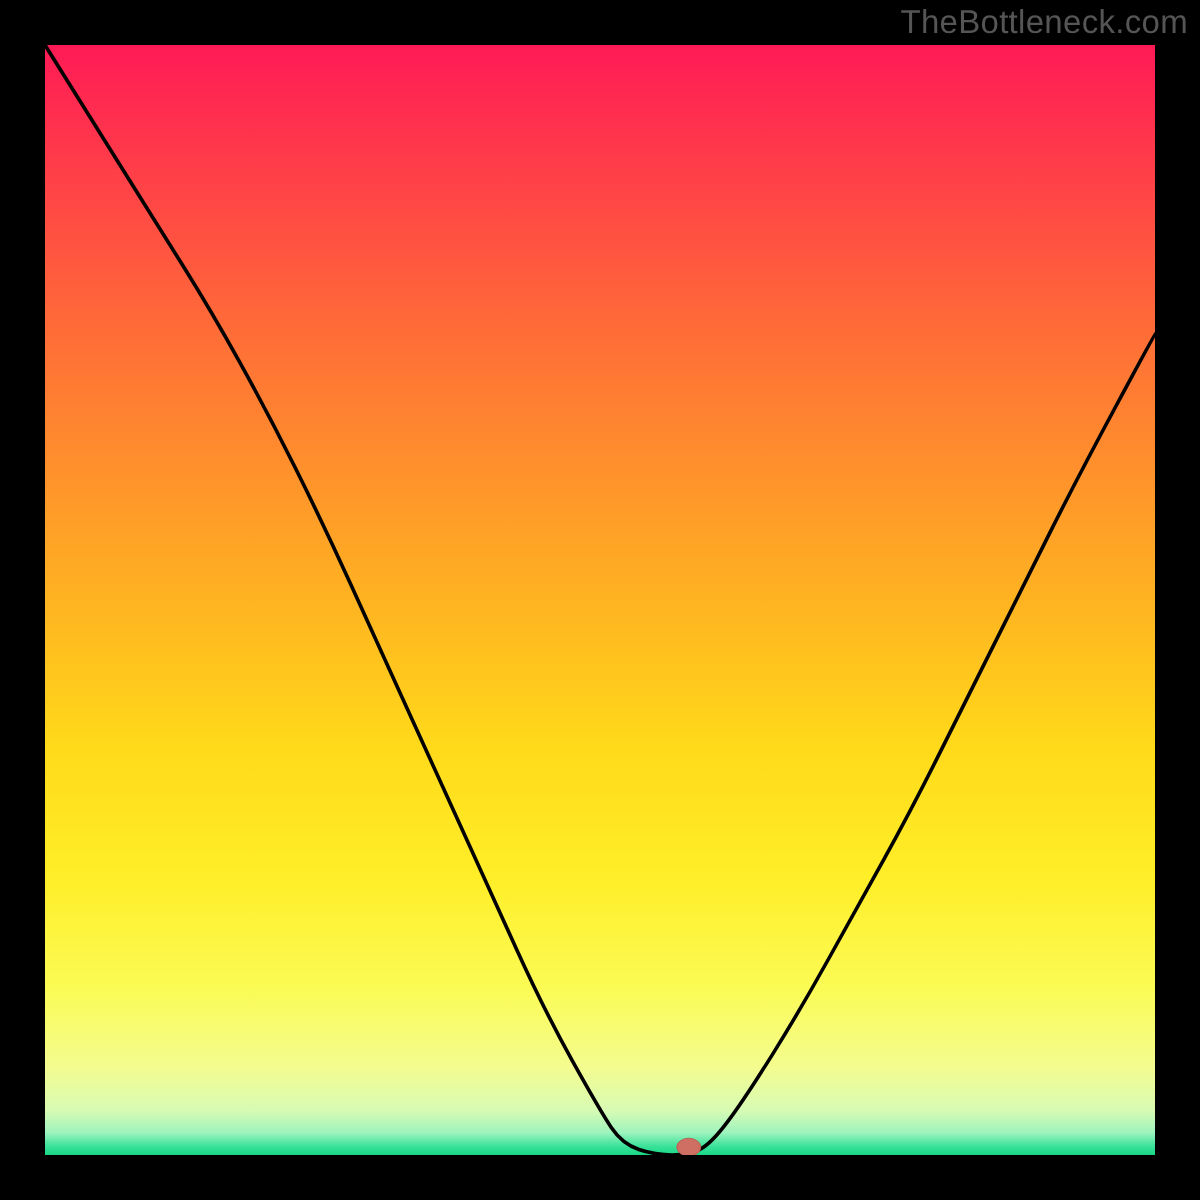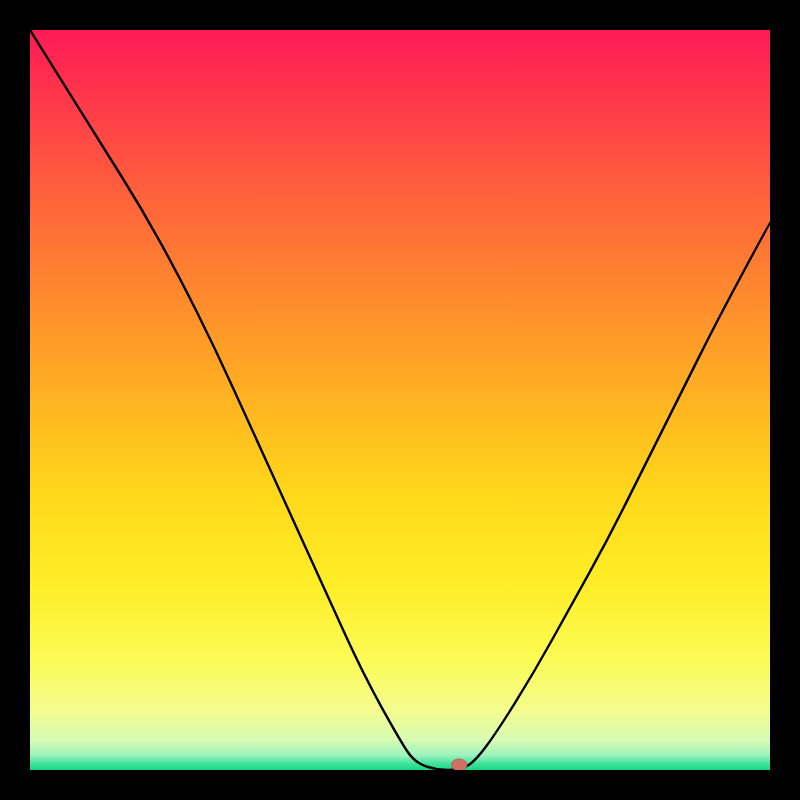--- a/index.html
+++ b/index.html
@@ -72,20 +72,21 @@
   .marker {
     fill: #cf6f63;
     stroke: #b85a50;
     stroke-width: 0.6;
   }
 </style>
 </head>
 <body>
 
 <div class="chart-container">
+  <div class="watermark">TheBottleneck.com</div>
 
   <div class="plot-area">
     <div class="gradient-bg"></div>
     <svg class="curve" viewBox="0 0 740 740" preserveAspectRatio="none">
       <path id="curve-path" d="M 0.0 0.0 Q 37.0 59.2 55.5 88.8 Q 74.0 118.4 92.5 148.0 Q 111.0 177.6 129.5 210.9 Q 148.0 244.2 166.5 281.2 Q 185.0 318.2 203.5 358.9 Q 222.0 399.6 240.5 440.3 Q 259.0 481.0 277.5 521.7 Q 296.0 562.4 314.5 603.1 Q 333.0 643.8 351.5 677.1 Q 370.0 710.4 377.4 721.5 Q 384.8 732.6 395.9 736.3 Q 407.0 740.0 418.1 740.0 Q 429.2 740.0 436.6 736.3 Q 444.0 732.6 455.1 717.8 Q 466.2 703.0 484.7 673.4 Q 503.2 643.8 521.7 610.5 Q 540.2 577.2 558.7 543.9 Q 577.2 510.6 595.7 473.6 Q 614.2 436.6 632.7 399.6 Q 651.2 362.6 669.7 325.6 Q 688.2 288.6 714.1 240.5 T 740.0 192.4"></path>
       <ellipse id="marker-dot" class="marker" cx="429.2" cy="734.8" rx="8" ry="6"></ellipse>
     </svg>
   </div>
 </div>
 

